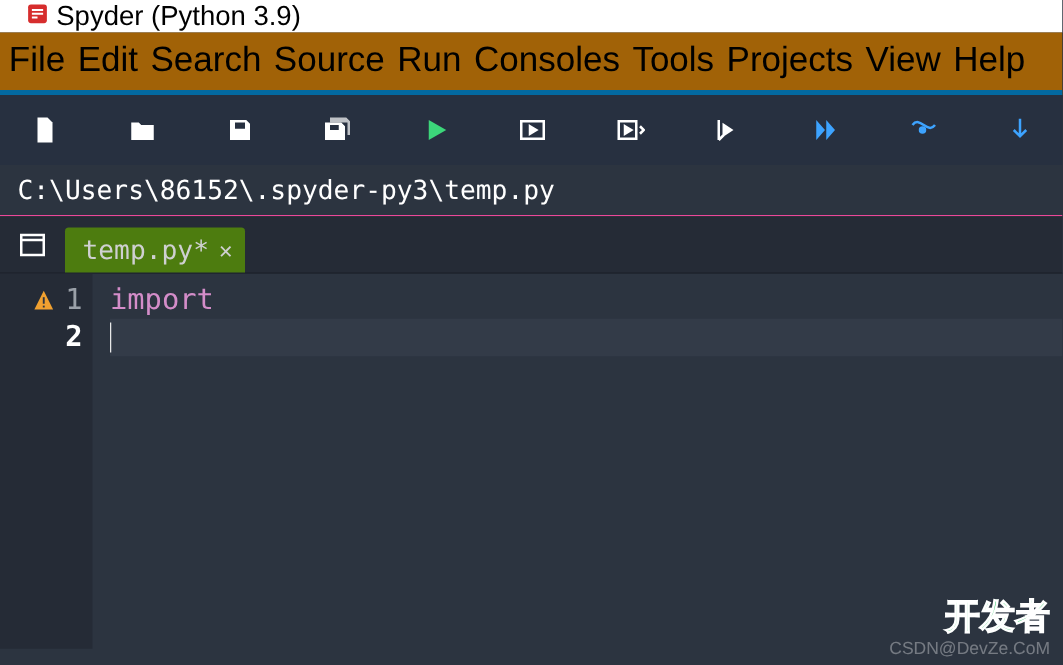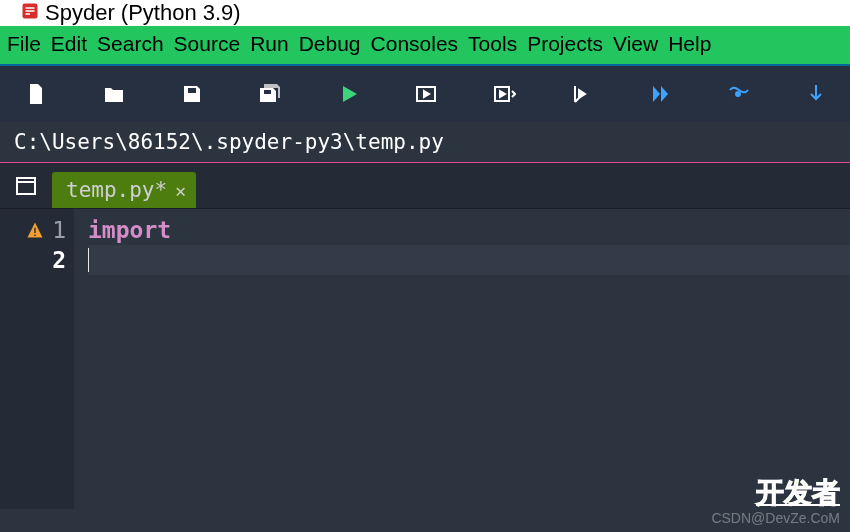--- a/index.html
+++ b/index.html
@@ -22,27 +22,27 @@
       overflow: hidden;
     }
     .title-area .logo {
       width: 18px;
       height: 18px;
       margin-right: 6px;
       margin-top: 2px;
       flex-shrink: 0;
     }
     .menu-bar {
-      background: #22c55e;
+      background: #a16207;
       display: flex;
       gap: 4px;
       padding: 4px 4px 6px 4px;
-      font-size: 21px;
+      font-size: 28px;
       color: #000;
-      border-bottom: 2px solid #0369a1;
+      border-bottom: 4px solid #0369a1;
     }
     .menu-item {
       padding: 2px 3px;
       cursor: default;
     }
     .toolbar {
       background: #273040;
       height: 56px;
       display: flex;
       align-items: center;
@@ -131,21 +131,20 @@
     }
     .code {
       padding: 6px 0 6px 14px;
       position: relative;
       flex: 1;
     }
     .code-line {
       height: 30px;
       display: flex;
       align-items: center;
-      font-weight: bold;
     }
     .code-line.active {
       background: #333b48;
     }
     .kw { color: #d48dc9; }
     .plain { color: #e8e8e8; }
     .cursor-caret {
       display: inline-block;
       width: 1px;
       height: 24px;
@@ -158,47 +157,45 @@
       right: 10px;
       color: rgba(255,255,255,0.35);
       font-size: 14px;
       font-family: sans-serif;
       pointer-events: none;
     }
     .watermark-cn {
       position: absolute;
       bottom: 20px;
       right: 10px;
-      color: #bef264;
+      color: #22c55e;
       font-size: 28px;
       font-weight: bold;
       -webkit-text-stroke: 1px #fff;
       font-family: "Microsoft YaHei", sans-serif;
       pointer-events: none;
-      text-decoration: underline;
     }
   </style>
 </head>
 <body>
 
 <div class="title-area">
   <svg class="logo" viewBox="0 0 24 24">
       <rect x="2" y="2" width="20" height="20" rx="3" fill="#d62d2d"></rect>
       <path d="M6 8 L18 8 M6 12 L18 12 M6 16 L12 16" stroke="#fff" stroke-width="2"></path>
     </svg>
   <span>Spyder (Python 3.9)</span>
 </div>
 
 <div class="menu-bar">
   <span class="menu-item">File</span>
   <span class="menu-item">Edit</span>
   <span class="menu-item">Search</span>
   <span class="menu-item">Source</span>
   <span class="menu-item">Run</span>
-  <span class="menu-item">Debug</span>
   <span class="menu-item">Consoles</span>
   <span class="menu-item">Tools</span>
   <span class="menu-item">Projects</span>
   <span class="menu-item">View</span>
   <span class="menu-item">Help</span>
 </div>
 
 <div class="toolbar">
   <div class="tb-icon">
       <svg viewBox="0 0 24 24" fill="#fff">

